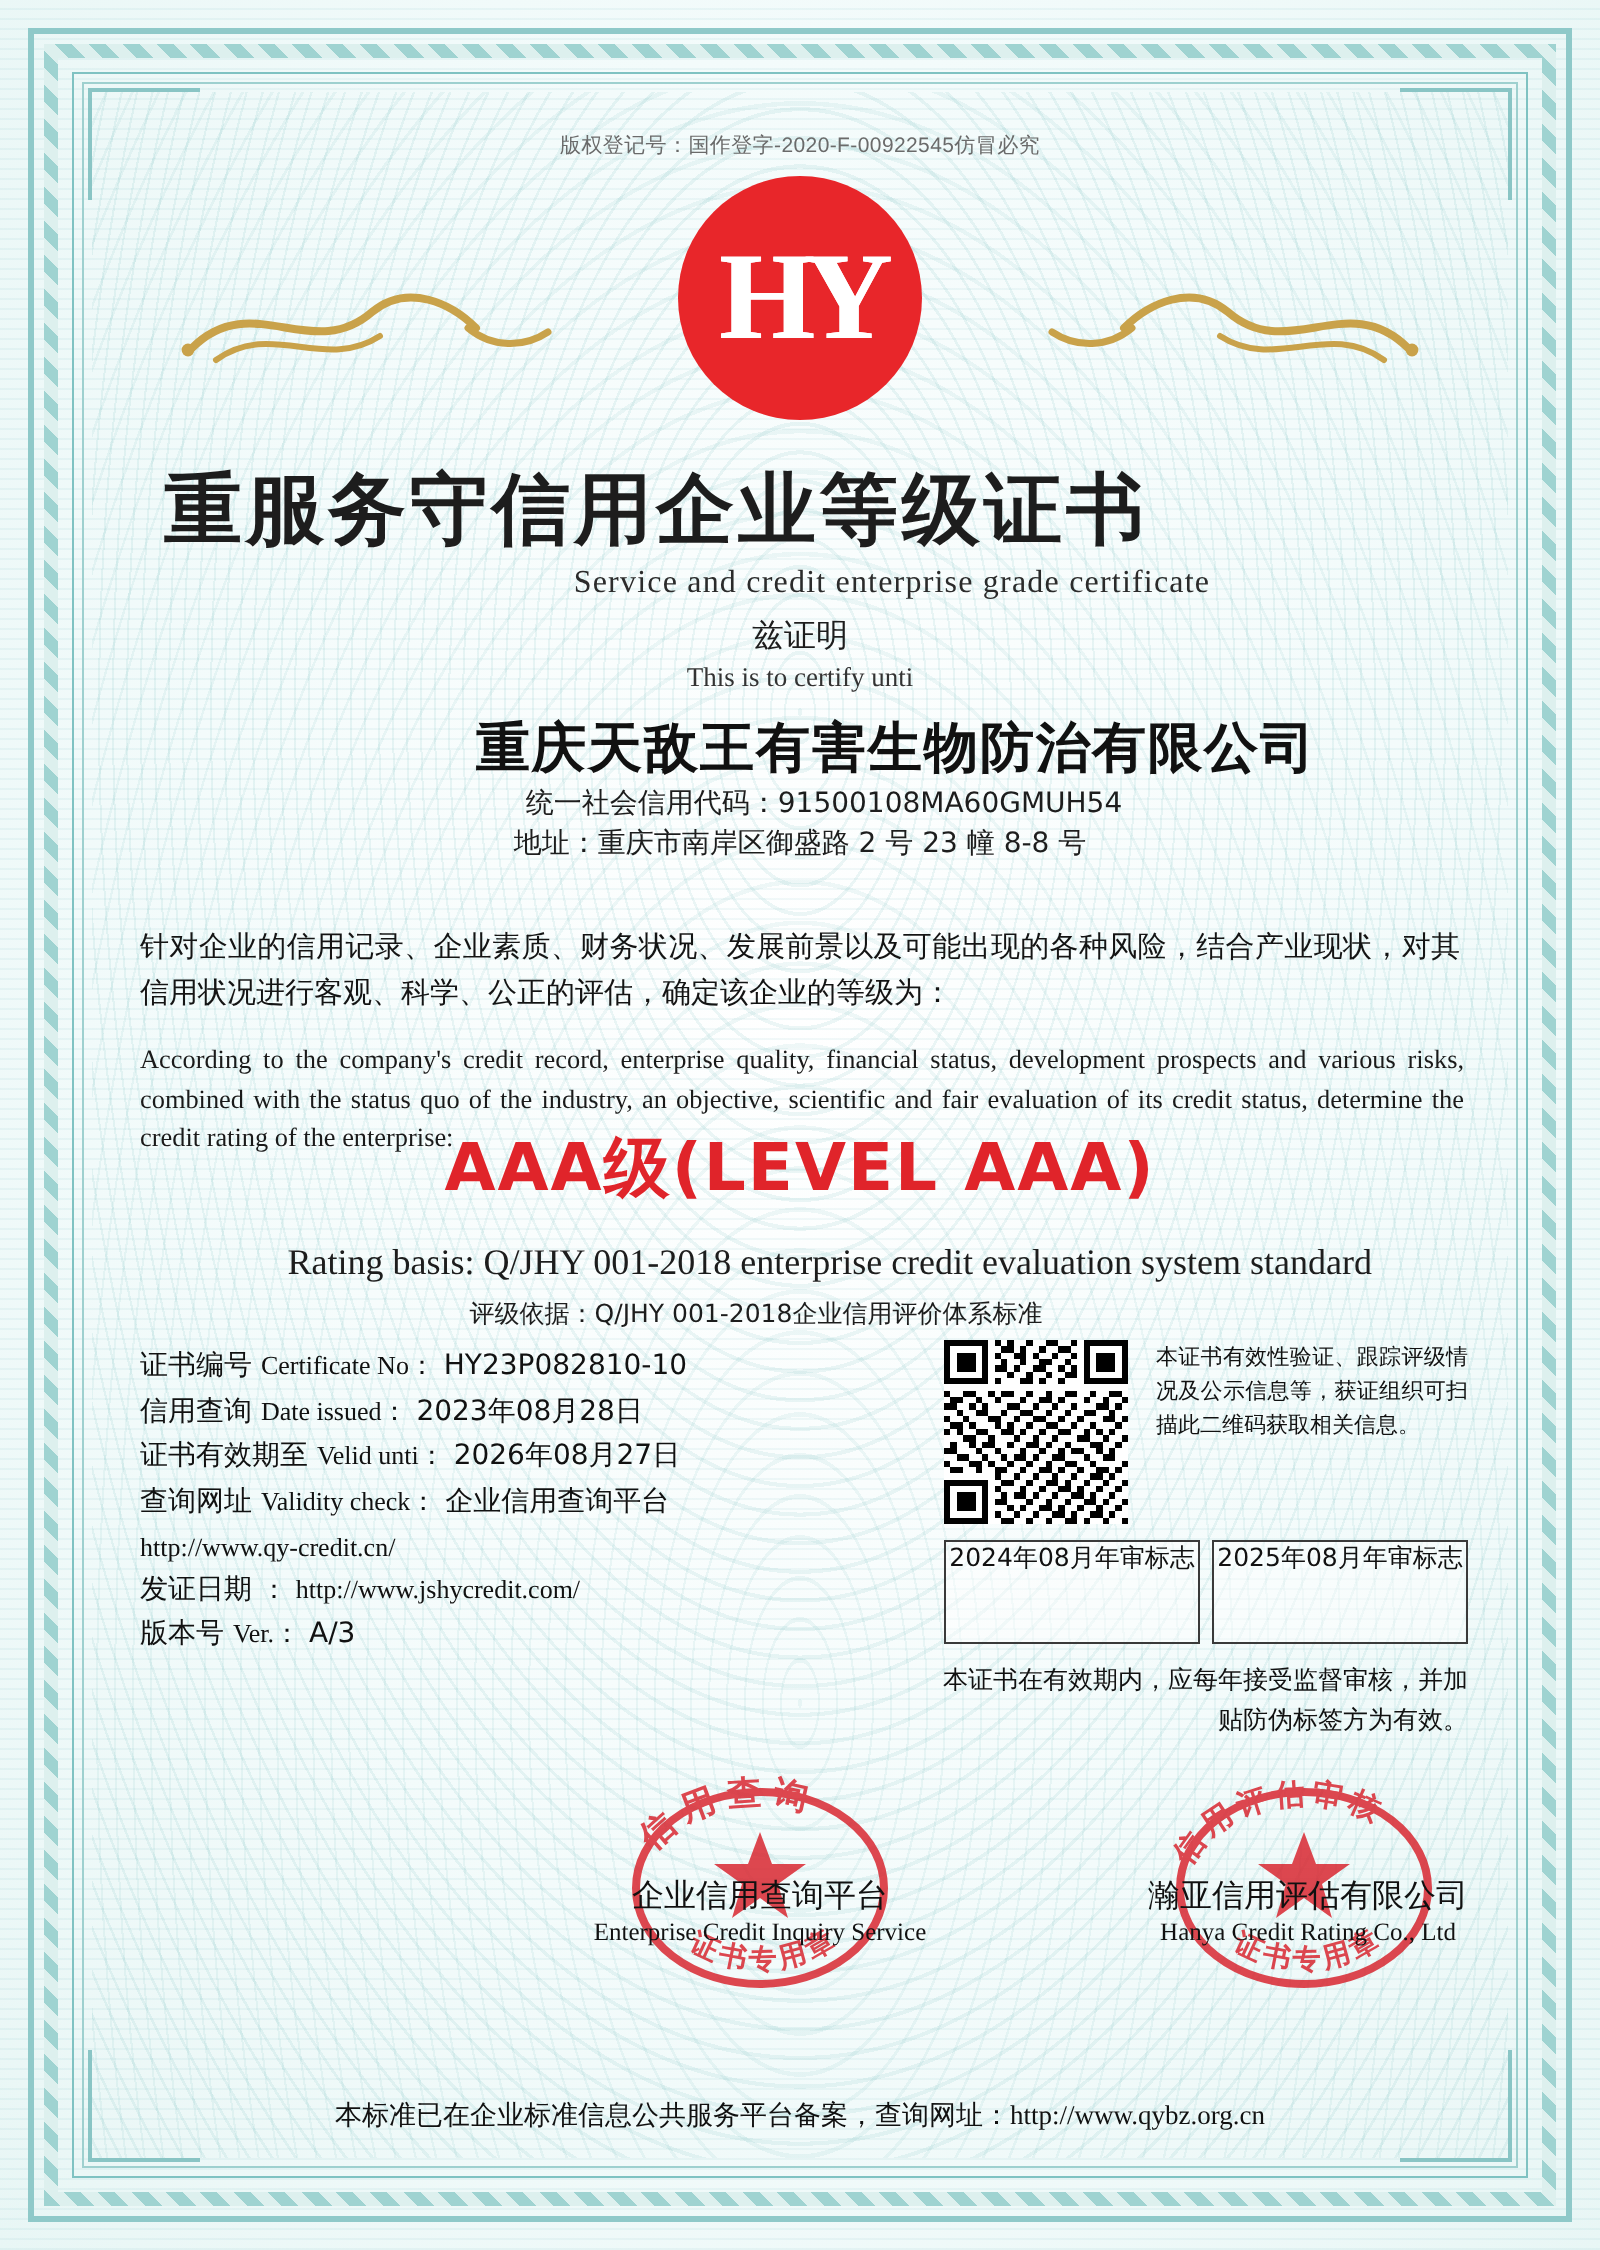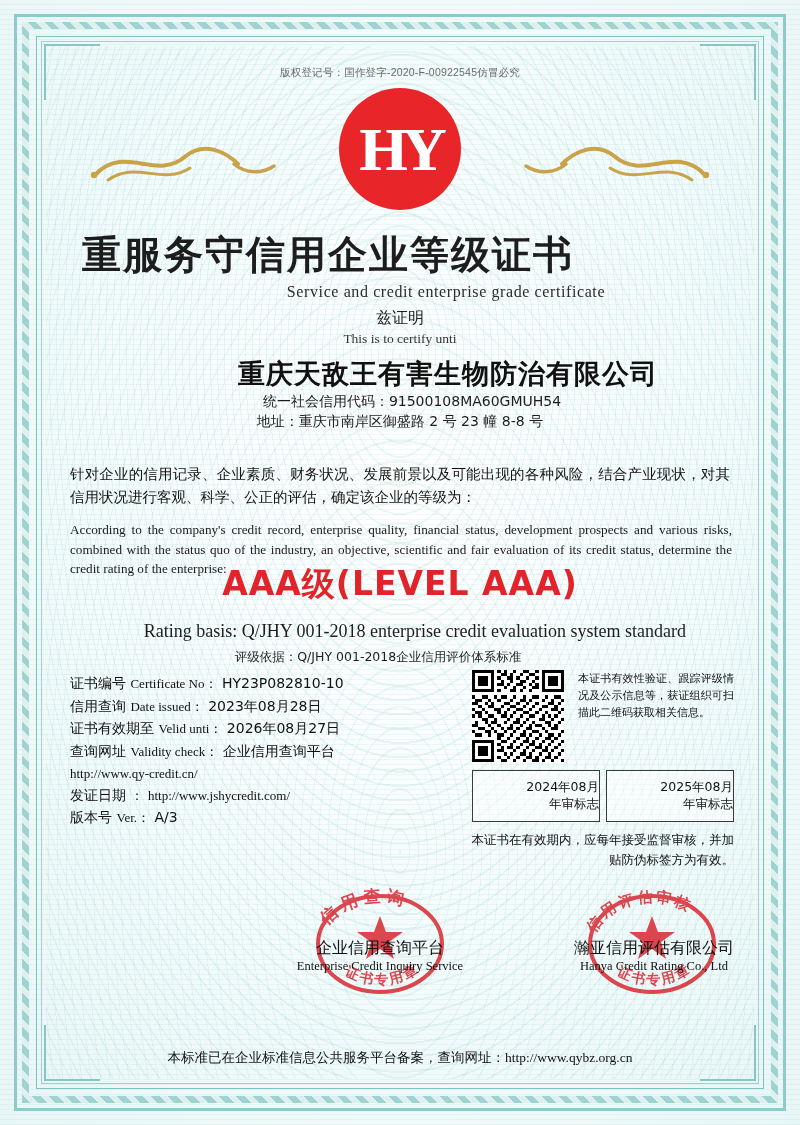--- a/index.html
+++ b/index.html
@@ -161,21 +161,21 @@
     position:absolute;top:670px;left:578px;width:156px;
     font-family:"DejaVu Sans", sans-serif;font-size:11px;color:#111;
     line-height:1.55;text-align:justify;
   }
   .stamp-boxes{
     position:absolute;top:770px;left:472px;width:262px;height:52px;
     display:flex;gap:6px;
   }
   .stamp-box{
     flex:1;border:1px solid #3a3a3a;
-    display:flex;flex-direction:column;align-items:flex-end;justify-content:center;
+    display:flex;flex-direction:row;align-items:flex-start;justify-content:center;
     font-family:"DejaVu Sans", sans-serif;font-size:12.5px;color:#111;line-height:1.35;
     background:rgba(255,255,255,.45);
   }
   .right-note2{
     position:absolute;top:830px;left:468px;width:266px;
     font-family:"DejaVu Sans", sans-serif;font-size:12.5px;color:#111;
     line-height:1.6;text-align:right;
   }
 
   

